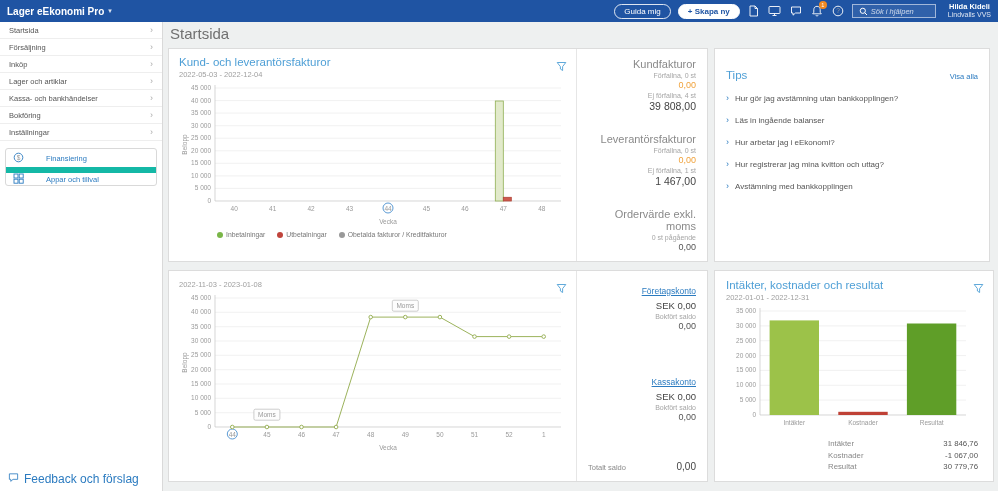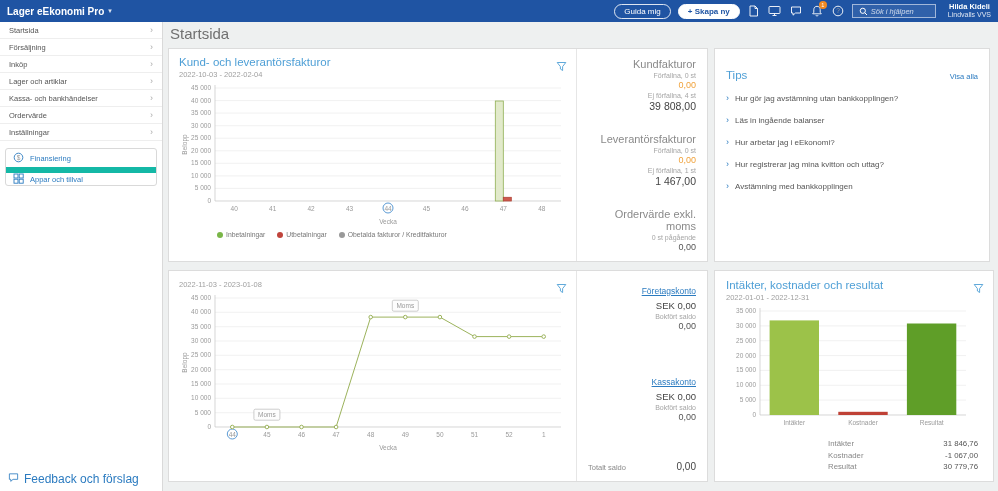--- a/index.html
+++ b/index.html
@@ -20,21 +20,21 @@
   .tb-search input::placeholder { color:rgba(255,255,255,.75); font-style:italic; }
   .tb-user { text-align:center; line-height:1.25; cursor:pointer; padding-left:5px; }
   .tb-user .name { font-size:7.5px; font-weight:bold; }
   .tb-user .comp { font-size:7px; opacity:.85; }
 
   
   .sidebar { position:absolute; top:22px; left:0; width:163px; bottom:0; background:#fff; border-right:1px solid #d9d9d9; }
   .nav-item { height:17px; display:flex; align-items:center; justify-content:space-between; padding:0 9px; font-size:7.5px; color:#555; border-bottom:1px solid #eee; cursor:pointer; }
   .nav-item .chev { color:#aaa; font-size:9px; line-height:1; }
   .promo-box { margin:7px 5px 0; border:1px solid #d9d9d9; border-radius:3px; }
-  .promo-item { display:flex; align-items:center; gap:6px; height:18px; padding:0 7px; color:#2b7bc0; font-size:7.5px; cursor:pointer; }
+  .promo-item { display:flex; align-items:center; gap:22px; height:18px; padding:0 7px; color:#2b7bc0; font-size:7.5px; cursor:pointer; }
   .promo-item + .promo-item { border-top:6px solid #14b8a6; }
   .feedback { position:absolute; bottom:5px; left:8px; display:flex; gap:5px; align-items:center; color:#2b7bc0; font-size:12px; cursor:pointer; }
 
   
   .main { position:absolute; left:163px; top:22px; right:0; bottom:0; }
   .page-title { position:absolute; left:7px; top:3px; font-size:15px; color:#707070; font-weight:400; }
   .card { position:absolute; background:#fff; border:1px solid #dcdcdc; }
   .card-a { left:5px; top:26px; width:540px; height:214px; display:flex; }
   .card-tips { left:551px; top:26px; width:276px; height:214px; padding:20px 11px; }
   .card-b { left:5px; top:248px; width:540px; height:212px; display:flex; }
@@ -143,21 +143,21 @@
     </div>
   <div class="nav-item">
       <span>Lager och artiklar</span>
       <span class="chev">›</span>
     </div>
   <div class="nav-item">
       <span>Kassa- och bankhändelser</span>
       <span class="chev">›</span>
     </div>
   <div class="nav-item">
-      <span>Ordervärde</span>
+      <span>Bokföring</span>
       <span class="chev">›</span>
     </div>
   <div class="nav-item">
       <span>Inställningar</span>
       <span class="chev">›</span>
     </div>
   <div class="promo-box">
     <div class="promo-item">
       <span><svg width="11" height="11" viewBox="0 0 11 11">
             <circle cx="5.5" cy="5.5" r="4.3" fill="none" stroke="#2b7bc0" stroke-width="0.9"></circle>
@@ -182,21 +182,21 @@
     <span>Feedback och förslag</span>
   </div>
 </nav>
 
 <main class="main">
   <h1 class="page-title">Startsida</h1>
 
   <section class="card card-a">
     <div class="chartpane">
       <h2 class="card-title">Kund- och leverantörsfakturor</h2>
-      <div class="card-dates">2022-10-03 - 2022-02-04</div>
+      <div class="card-dates">2022-05-03 - 2022-12-04</div>
       <span class="filter-ic"><svg width="11" height="11" viewBox="0 0 11 11">
             <path d="M1.2 1.5h8.6L6.6 5.6v3.9L4.4 8V5.6z" fill="none" stroke="#4e9fd6" stroke-width="0.9"></path>
           </svg></span>
       <div class="chartbox"><svg width="390" height="146" viewBox="0 0 390 146">
             <line x1="36" x2="382" y1="120.0" y2="120.0" stroke="#c4c4c4" stroke-width="0.7"></line>
             <text x="32" y="122.0" text-anchor="end">0</text>
             <line x1="36" x2="382" y1="107.4" y2="107.4" stroke="#ebebeb" stroke-width="0.7"></line>
             <text x="32" y="109.4" text-anchor="end">5&nbsp;000</text>
             <line x1="36" x2="382" y1="94.9" y2="94.9" stroke="#ebebeb" stroke-width="0.7"></line>
             <text x="32" y="96.9" text-anchor="end">10&nbsp;000</text>

